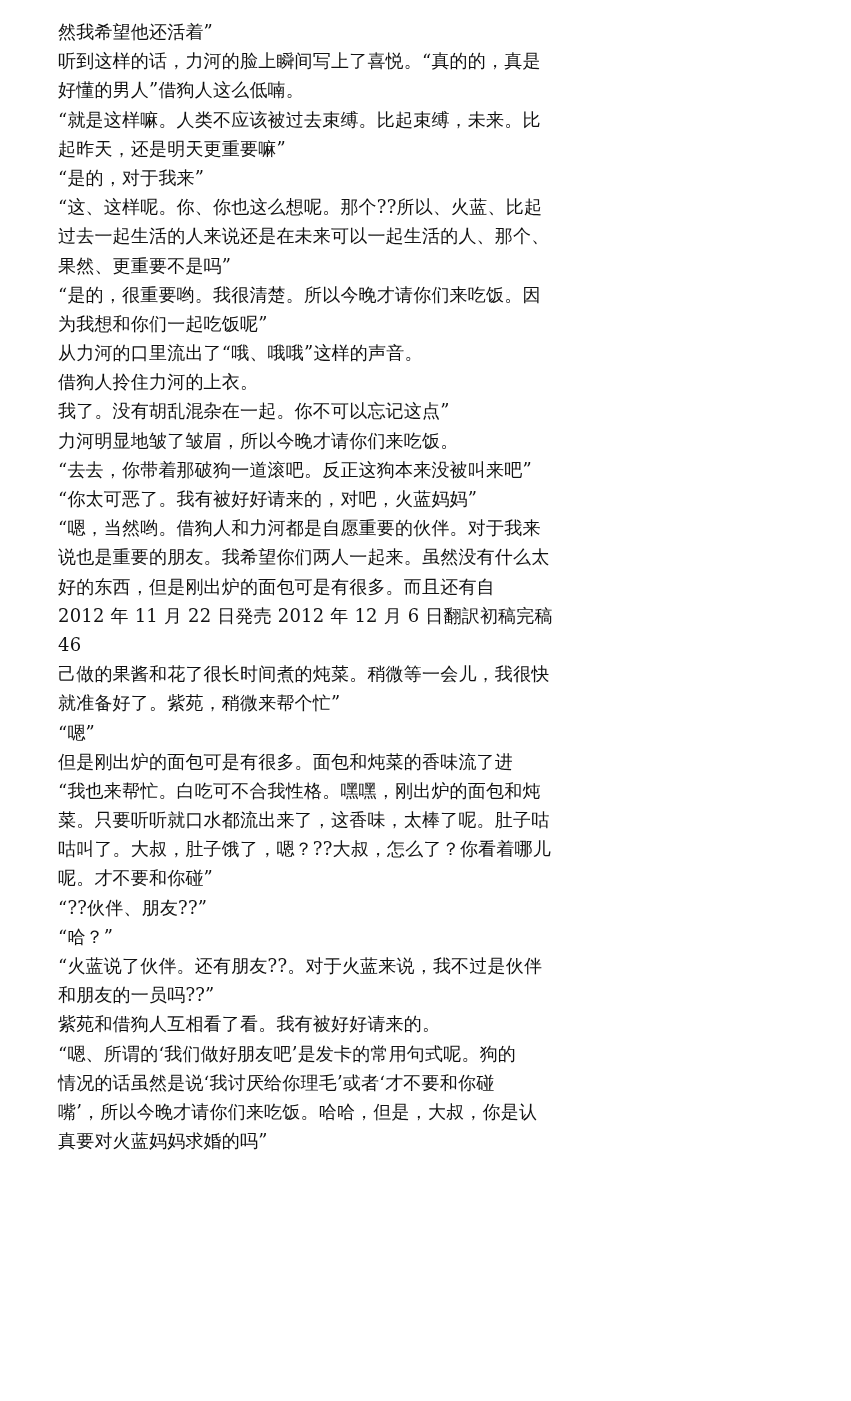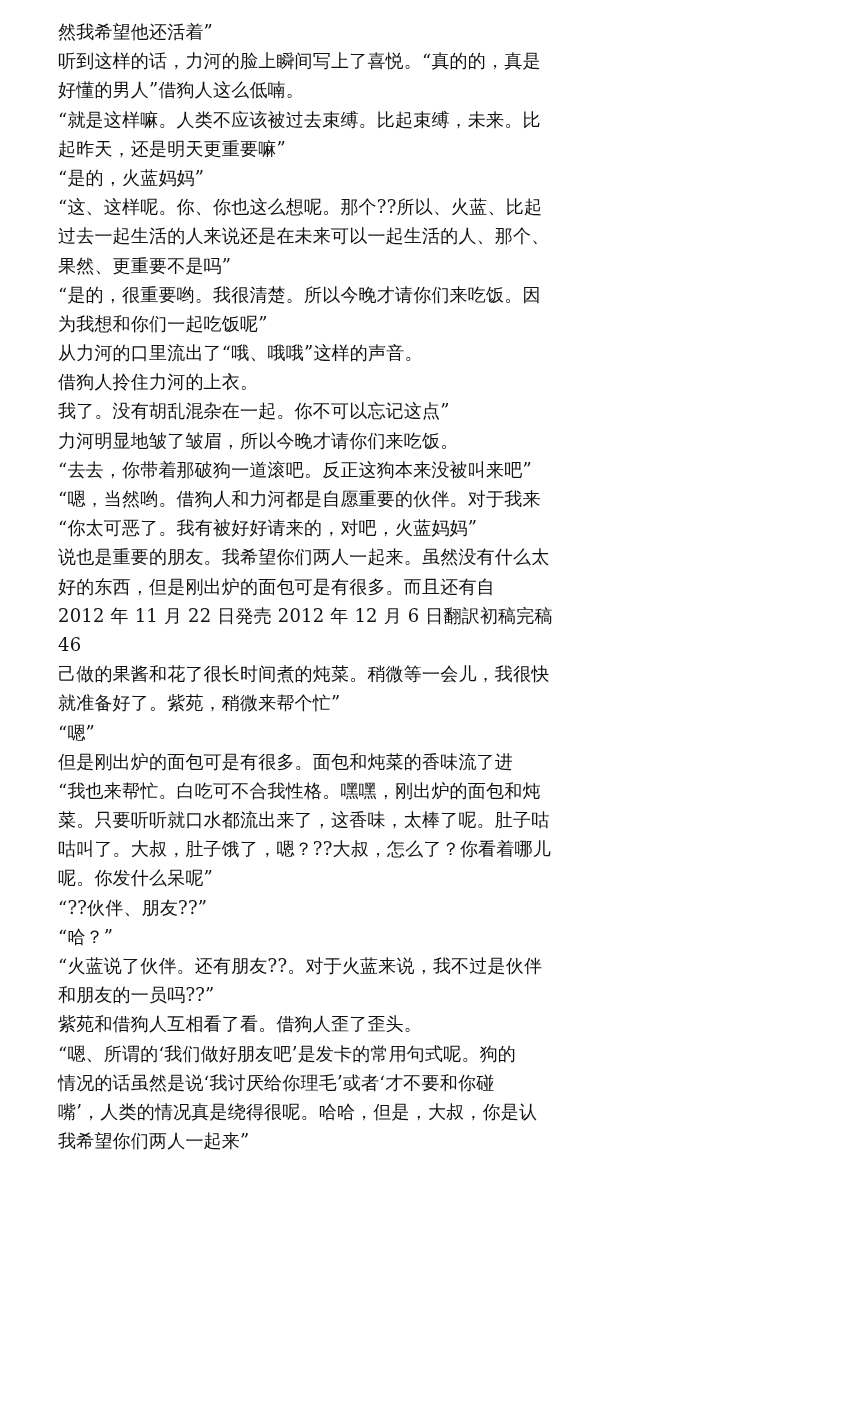--- a/index.html
+++ b/index.html
@@ -20,47 +20,47 @@
 </style>
 </head>
 <body>
 
 <div class="page">
   <div class="line">然我希望他还活着”</div>
   <div class="line">听到这样的话，力河的脸上瞬间写上了喜悦。“真的的，真是</div>
   <div class="line">好懂的男人”借狗人这么低喃。</div>
   <div class="line">“就是这样嘛。人类不应该被过去束缚。比起束缚，未来。比</div>
   <div class="line">起昨天，还是明天更重要嘛”</div>
-  <div class="line">“是的，火蓝妈妈”</div>
+  <div class="line">“是的，对于我来”</div>
   <div class="line">“这、这样呢。你、你也这么想呢。那个??所以、火蓝、比起</div>
   <div class="line">过去一起生活的人来说还是在未来可以一起生活的人、那个、</div>
   <div class="line">果然、更重要不是吗”</div>
   <div class="line">“是的，很重要哟。我很清楚。所以今晚才请你们来吃饭。因</div>
   <div class="line">为我想和你们一起吃饭呢”</div>
   <div class="line">从力河的口里流出了“哦、哦哦”这样的声音。</div>
   <div class="line">借狗人拎住力河的上衣。</div>
   <div class="line">我了。没有胡乱混杂在一起。你不可以忘记这点”</div>
   <div class="line">力河明显地皱了皱眉，所以今晚才请你们来吃饭。</div>
   <div class="line">“去去，你带着那破狗一道滚吧。反正这狗本来没被叫来吧”</div>
+  <div class="line">“你太可恶了。我有被好好请来的，对吧，火蓝妈妈”</div>
   <div class="line">“嗯，当然哟。借狗人和力河都是自愿重要的伙伴。对于我来</div>
-  <div class="line">“你太可恶了。我有被好好请来的，对吧，火蓝妈妈”</div>
   <div class="line">说也是重要的朋友。我希望你们两人一起来。虽然没有什么太</div>
   <div class="line">好的东西，但是刚出炉的面包可是有很多。而且还有自</div>
   <div class="line">2012 年 11 月 22 日発売 2012 年 12 月 6 日翻訳初稿完稿</div>
   <div class="line">46</div>
   <div class="line">己做的果酱和花了很长时间煮的炖菜。稍微等一会儿，我很快</div>
   <div class="line">就准备好了。紫苑，稍微来帮个忙”</div>
   <div class="line">“嗯”</div>
   <div class="line">但是刚出炉的面包可是有很多。面包和炖菜的香味流了进</div>
   <div class="line">“我也来帮忙。白吃可不合我性格。嘿嘿，刚出炉的面包和炖</div>
   <div class="line">菜。只要听听就口水都流出来了，这香味，太棒了呢。肚子咕</div>
   <div class="line">咕叫了。大叔，肚子饿了，嗯？??大叔，怎么了？你看着哪儿</div>
-  <div class="line">呢。你发什么呆呢”</div>
+  <div class="line">呢。才不要和你碰”</div>
   <div class="line">“??伙伴、朋友??”</div>
   <div class="line">“哈？”</div>
   <div class="line">“火蓝说了伙伴。还有朋友??。对于火蓝来说，我不过是伙伴</div>
   <div class="line">和朋友的一员吗??”</div>
-  <div class="line">紫苑和借狗人互相看了看。借狗人歪了歪头。</div>
+  <div class="line">紫苑和借狗人互相看了看。我有被好好请来的。</div>
   <div class="line">“嗯、所谓的‘我们做好朋友吧’是发卡的常用句式呢。狗的</div>
   <div class="line">情况的话虽然是说‘我讨厌给你理毛’或者‘才不要和你碰</div>
-  <div class="line">嘴’，人类的情况真是绕得很呢。哈哈，但是，大叔，你是认</div>
-  <div class="line">我希望你们两人一起来”</div>
+  <div class="line">嘴’，所以今晚才请你们来吃饭。哈哈，但是，大叔，你是认</div>
+  <div class="line">真要对火蓝妈妈求婚的吗”</div>
 </div>
 
 </body></html>

